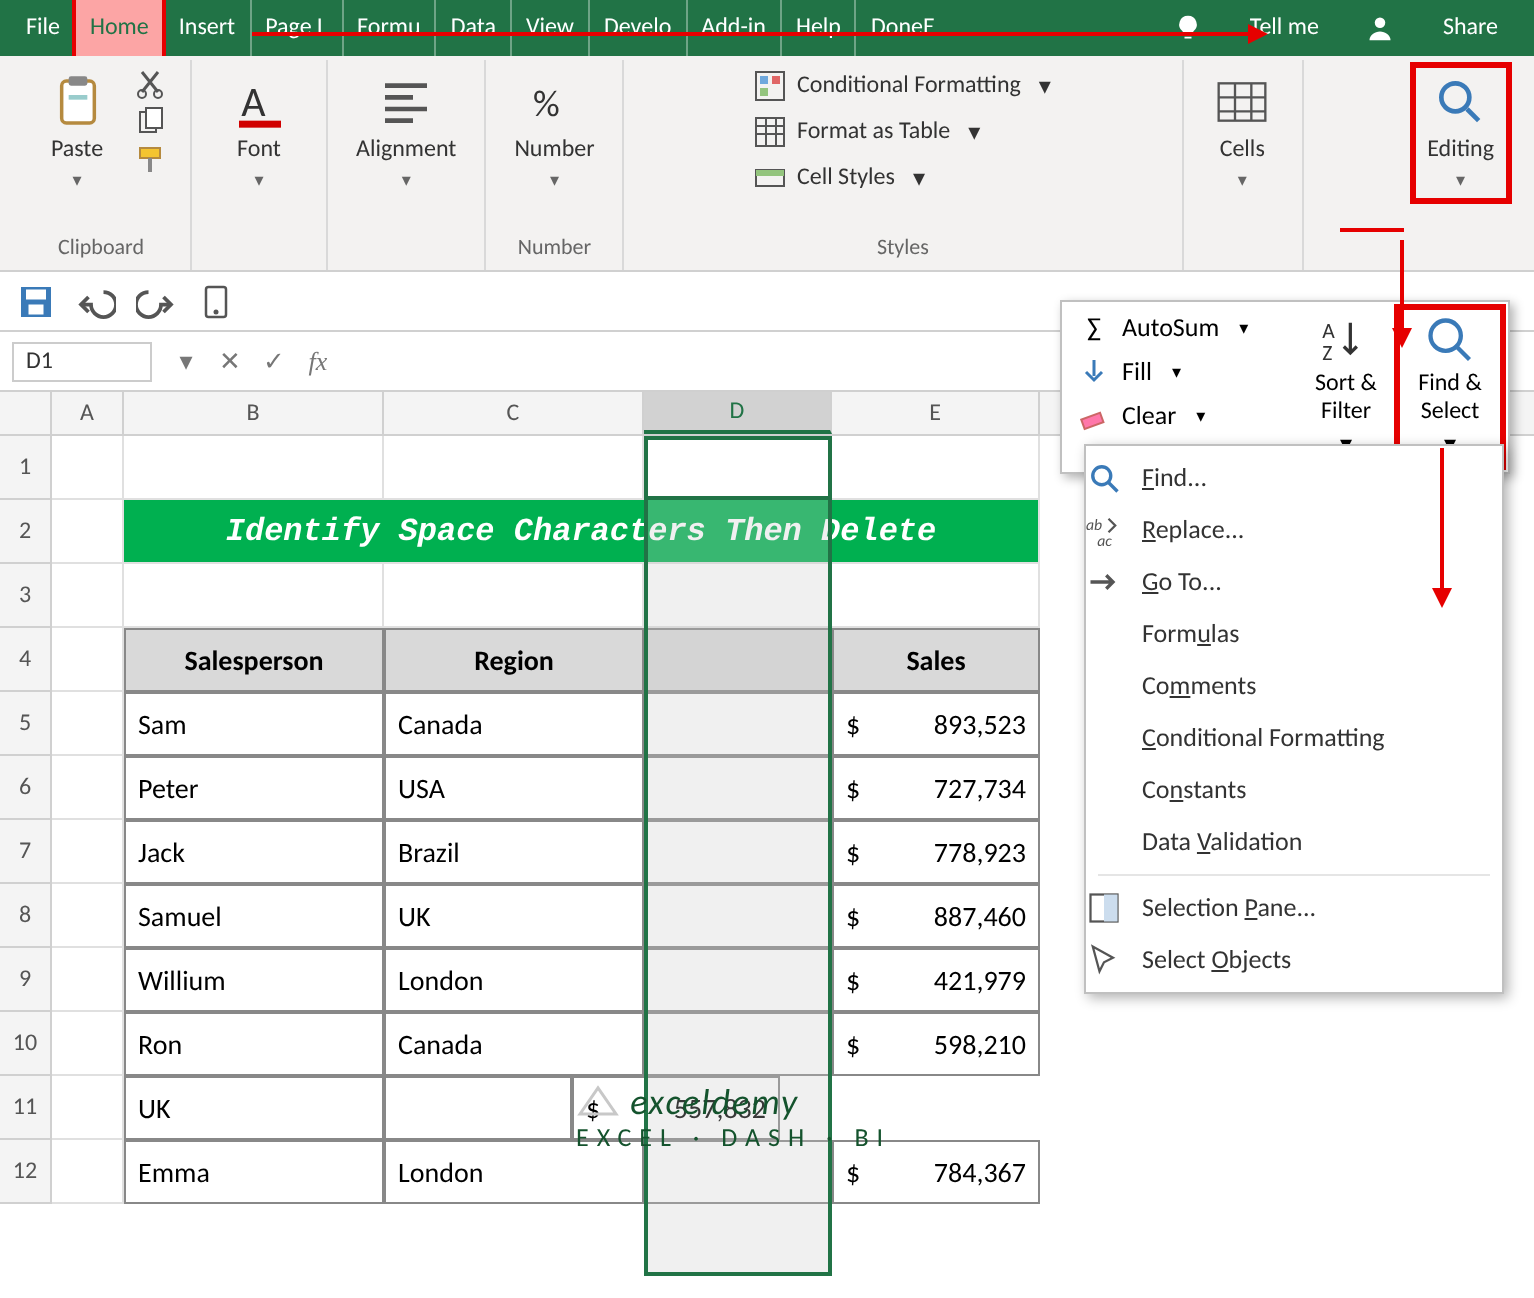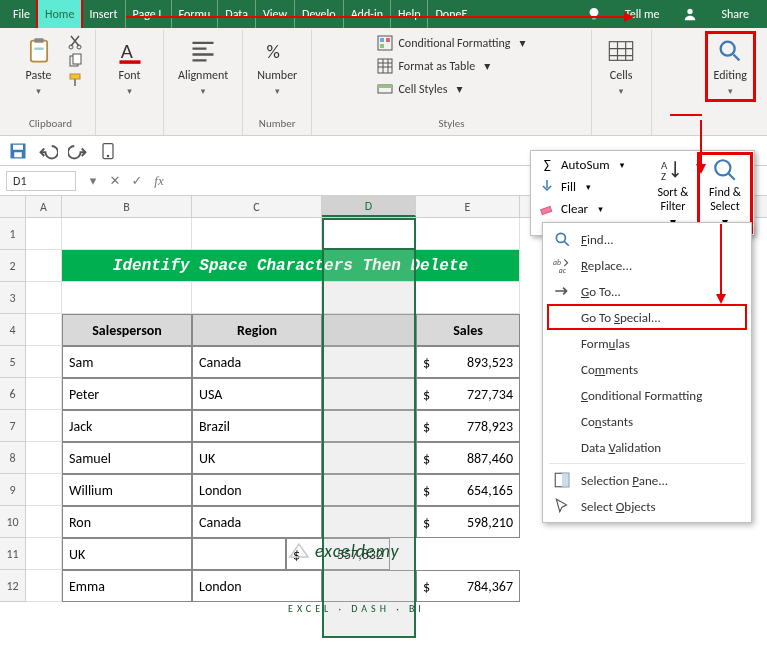--- a/index.html
+++ b/index.html
@@ -3,21 +3,21 @@
 <meta charset="utf-8">
 <style>
 * { box-sizing: border-box; margin: 0; padding: 0; font-family: "Segoe UI", Calibri, sans-serif; }
 body { background: #fff; width: 767px; height: 649px; overflow: hidden; position: relative; font-size: 13px; }
 
 
 .titlebar { background: #217346; height: 28px; display: flex; align-items: stretch; color: #fff; padding: 0 6px; }
 .tabs { display: flex; align-items: stretch; }
 .tab { padding: 0 7px; display: flex; align-items: center; border-right: 1px solid rgba(255,255,255,0.35); font-size: 12px; position: relative; }
 .tab:last-child { border-right: none; }
-.tab.active { background: #5eead4; color: #217346; }
+.tab.active { background: #fca5a5; color: #217346; }
 .tab.highlight::after { content:""; position:absolute; inset:-2px; border:2px solid #e60000; pointer-events:none; }
 .spacer { flex: 1; }
 .tellme, .share { display:flex; align-items:center; gap:24px; padding:0 12px; font-size:12px; }
 .bulb-icon, .share-icon { width:14px; height:14px; display:inline-block; }
 .bulb-icon svg, .share-icon svg { fill:#fff; }
 
 
 .ribbon { background: #f3f2f1; border-bottom: 1px solid #d0d0d0; height: 108px; display: flex; align-items: stretch; padding: 2px 6px 0; position: relative; }
 .group { border-right: 1px solid #d9d9d9; display:flex; flex-direction:column; align-items:center; padding: 4px 8px 2px; position:relative; min-width: 68px; }
 .group-label { font-size: 11px; color: #666; margin-top: auto; padding: 3px 0; }
@@ -74,39 +74,39 @@
 .edit-col1 { flex:1; padding:4px 6px; display:flex; flex-direction:column; gap:4px; }
 .edit-mini { display:flex; align-items:center; gap:6px; font-size:13px; padding:1px 2px; }
 .edit-col2 { display:flex; gap:2px; padding:4px; }
 .tall-btn { width:50px; display:flex; flex-direction:column; align-items:center; font-size:12px; padding:2px; gap:2px; }
 .tall-btn .icon { width:26px; height:26px; }
 .find-select-btn { position:relative; }
 .find-select-btn::after { content:""; position:absolute; inset:-3px; border:3px solid #e60000; pointer-events:none; }
 
 
 .submenu { position:absolute; top:222px; left:542px; width:210px; background:#fff; border:1px solid #c0c0c0; box-shadow:2px 2px 6px rgba(0,0,0,0.3); z-index:50; padding:3px 0; }
-.sub-item { display:flex; align-items:center; gap:10px; padding:5px 12px 5px 10px; font-size:13px; color:#333; position:relative; }
+.sub-item { display:flex; align-items:center; gap:10px; padding:5px 12px 5px 0; font-size:13px; color:#333; position:relative; }
 .sub-item .sicon { width:18px; height:16px; display:inline-flex; align-items:center; justify-content:center;font-style:italic; }
 .sub-item.highlight::after { content:""; position:absolute; inset:0 4px; border:2px solid #e60000; pointer-events:none; }
 .sub-sep { height:1px; background:#e5e5e5; margin:3px 6px; }
 
 .u { text-decoration: underline; text-decoration-color: inherit; }
 
 
 .arrow-h { position:absolute; top:16px; left:126px; width:500px; height:2px; background:#e60000; z-index:60; }
 .arrow-h::after { content:""; position:absolute; right:-8px; top:-4px; border-left:10px solid #e60000; border-top:5px solid transparent; border-bottom:5px solid transparent; }
 .arrow-d1 { position:absolute; top:120px; left:700px; width:2px; height:46px; background:#e60000; z-index:60; }
 .arrow-d1::before { content:""; position:absolute; top:-6px; left:-30px; width:32px; height:2px; background:#e60000; }
 .arrow-d1::after { content:""; position:absolute; bottom:-8px; left:-4px; border-top:10px solid #e60000; border-left:5px solid transparent; border-right:5px solid transparent; }
 .arrow-d2 { position:absolute; top:224px; left:720px; width:2px; height:72px; background:#e60000; z-index:60; }
 .arrow-d2::after { content:""; position:absolute; bottom:-8px; left:-4px; border-top:10px solid #e60000; border-left:5px solid transparent; border-right:5px solid transparent; }
 
 
 .watermark { position:absolute; top:540px; left:288px; color:#14532d; font-size:18px; z-index:5; font-style:italic; pointer-events:none; letter-spacing:1px; }
-.watermark .sub { font-size:10px; letter-spacing:4px; font-style:normal; display:block; text-align:right;margin-top:40px; }
+.watermark .sub { font-size:13px; letter-spacing:4px; font-style:normal; display:block; text-align:right; }
 
 svg { display:block; }
 </style>
 </head>
 <body>
 
 <div class="titlebar">
   <div class="tabs">
     <div class="tab">File</div>
     <div class="tab active highlight">Home</div>
@@ -418,21 +418,21 @@
         </div>
       </div>
       <div class="row">
         <div class="row-h">9</div>
         <div class="cell w-A"></div>
         <div class="cell w-B td">Willium</div>
         <div class="cell w-C td">London</div>
         <div class="cell w-D td"></div>
         <div class="cell w-E td money">
           <span class="dollar">$</span>
-          <span class="amount">654,165</span>
+          <span class="amount">421,979</span>
         </div>
       </div>
       <div class="row">
         <div class="row-h">10</div>
         <div class="cell w-A"></div>
         <div class="cell w-B td">Ron</div>
         <div class="cell w-C td">Canada</div>
         <div class="cell w-D td"></div>
         <div class="cell w-E td money">
           <span class="dollar">$</span>
@@ -540,24 +540,20 @@
       <span><span class="u">R</span>eplace...</span>
     </div>
   <div class="sub-item">
       <span class="sicon">
         <svg viewBox="0 0 16 16">
           <path d="M2 8h10m-3-3l3 3-3 3" stroke="#555" stroke-width="1.5" fill="none"></path>
         </svg>
       </span>
       <span><span class="u">G</span>o To...</span>
     </div>
-  <div class="sub-item highlight">
-      <span class="sicon"></span>
-      <span>Go To <span class="u">S</span>pecial...</span>
-    </div>
   <div class="sub-item">
       <span class="sicon"></span>
       <span>Form<span class="u">u</span>las</span>
     </div>
   <div class="sub-item">
       <span class="sicon"></span>
       <span>Co<span class="u">m</span>ments</span>
     </div>
   <div class="sub-item">
       <span class="sicon"></span>

